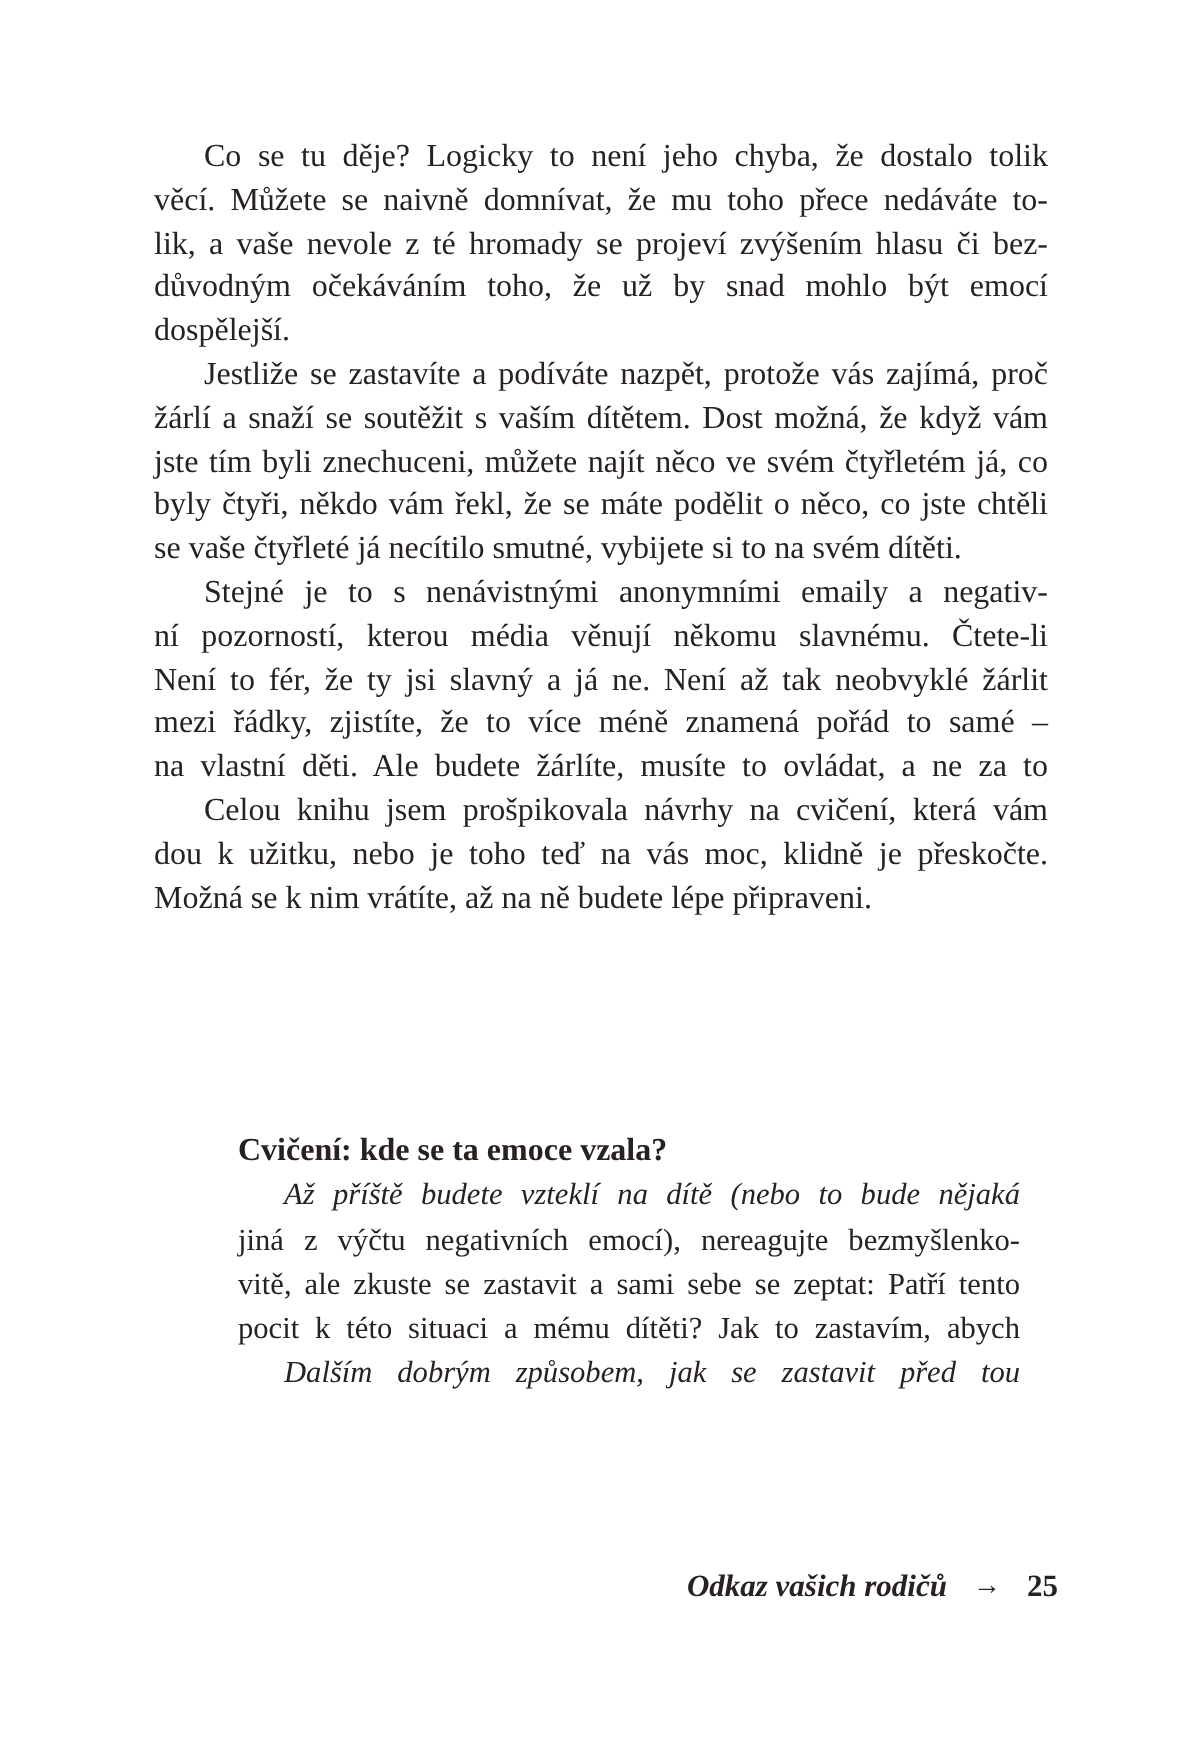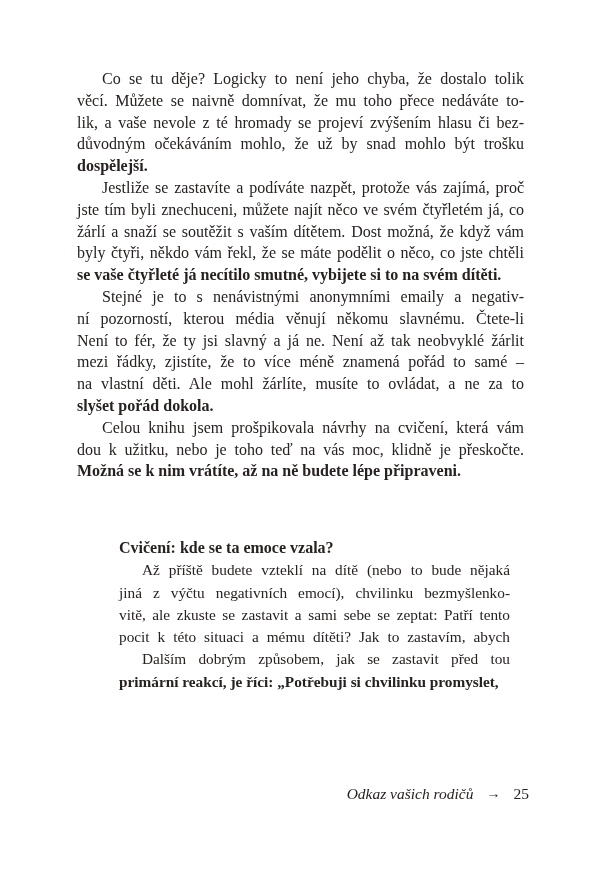--- a/index.html
+++ b/index.html
@@ -20,47 +20,48 @@
     width: 447px;
     font-size: 16px;
     line-height: 21.8px;
   }
   .para { margin: 0; }
   .ln {
     text-align: justify;
     text-align-last: justify;
     white-space: normal;
   }
-  .ln.last { text-align-last: left; font-weight: bold; }
+  .ln.last { text-align-last: left; }
   .main-text .ln.first { text-indent: 25px; }
   
   .exercise {
     position: absolute;
     left: 119px;
-    top: 537px;
+    top: 565px;
     width: 391px;
     font-size: 15.3px;
     line-height: 22.3px;
   }
   .exercise-heading {
     font-size: 16px;
     font-weight: bold;
     margin: 0;
     line-height: 22.3px;
     text-align: left;
   }
-  .exercise .ln.first { text-indent: 23px; }
+  .exercise .ln.first { text-indent: 23px; font-style: italic; }
   
   .page-footer {
     position: absolute;
     top: 784px;
     right: 71px;
     font-size: 15.5px;
     line-height: 20px;
     white-space: nowrap;
+    font-weight: bold;
   }
   .running-title { font-style: italic; }
   .arrow-sep {
     font-style: normal;
     font-size: 14px;
     margin: 0 13px;
     position: relative;
     top: -1px;
   }
   .page-number { font-style: normal; }
@@ -68,57 +69,55 @@
 </head>
 <body>
 
 <div class="page" style="--ink: #272220; background: rgb(255, 255, 255);">
 
   <section class="main-text" id="main-text">
       <div class="para">
         <div class="ln first">Co se tu děje? Logicky to není jeho chyba, že dostalo tolik</div>
         <div class="ln">věcí. Můžete se naivně domnívat, že mu toho přece nedáváte to-</div>
         <div class="ln">lik, a vaše nevole z té hromady se projeví zvýšením hlasu či bez-</div>
-        <div class="ln">důvodným očekáváním mohlo, že už by snad mohlo být trošku</div>
+        <div class="ln">důvodným očekáváním toho, že už by snad mohlo být emocí</div>
         <div class="ln last">dospělejší.</div>
       </div>
       <div class="para">
         <div class="ln first">Jestliže se zastavíte a podíváte nazpět, protože vás zajímá, proč</div>
+        <div class="ln">žárlí a snaží se soutěžit s vaším dítětem. Dost možná, že když vám</div>
         <div class="ln">jste tím byli znechuceni, můžete najít něco ve svém čtyřletém já, co</div>
-        <div class="ln">žárlí a snaží se soutěžit s vaším dítětem. Dost možná, že když vám</div>
         <div class="ln">byly čtyři, někdo vám řekl, že se máte podělit o něco, co jste chtěli</div>
         <div class="ln last">se vaše čtyřleté já necítilo smutné, vybijete si to na svém dítěti.</div>
       </div>
       <div class="para">
         <div class="ln first">Stejné je to s nenávistnými anonymními emaily a negativ-</div>
         <div class="ln">ní pozorností, kterou média věnují někomu slavnému. Čtete-li</div>
         <div class="ln">Není to fér, že ty jsi slavný a já ne. Není až tak neobvyklé žárlit</div>
         <div class="ln">mezi řádky, zjistíte, že to více méně znamená pořád to samé –</div>
-        <div class="ln">na vlastní děti. Ale mohl žárlíte, musíte to ovládat, a ne za to</div>
-        <div class="ln last">slyšet pořád dokola.</div>
+        <div class="ln">na vlastní děti. Ale budete žárlíte, musíte to ovládat, a ne za to</div>
       </div>
       <div class="para">
         <div class="ln first">Celou knihu jsem prošpikovala návrhy na cvičení, která vám</div>
         <div class="ln">dou k užitku, nebo je toho teď na vás moc, klidně je přeskočte.</div>
         <div class="ln last">Možná se k nim vrátíte, až na ně budete lépe připraveni.</div>
       </div>
     </section>
 
   <section class="exercise">
     <h2 class="exercise-heading">Cvičení: kde se ta emoce vzala?</h2>
     <div id="exercise-paragraphs">
         <div class="para">
           <div class="ln first">Až příště budete vzteklí na dítě (nebo to bude nějaká</div>
-          <div class="ln">jiná z výčtu negativních emocí), chvilinku bezmyšlenko-</div>
+          <div class="ln">jiná z výčtu negativních emocí), nereagujte bezmyšlenko-</div>
           <div class="ln">vitě, ale zkuste se zastavit a sami sebe se zeptat: Patří tento</div>
           <div class="ln">pocit k této situaci a mému dítěti? Jak to zastavím, abych</div>
         </div>
         <div class="para">
           <div class="ln first">Dalším dobrým způsobem, jak se zastavit před tou</div>
-          <div class="ln last">primární reakcí, je říci: „Potřebuji si chvilinku promyslet,</div>
         </div>
       </div>
   </section>
 
   <footer class="page-footer">
     <span class="running-title">Odkaz vašich rodičů</span><span class="arrow-sep">→</span><span class="page-number">25</span>
   </footer>
 
 </div>
 

